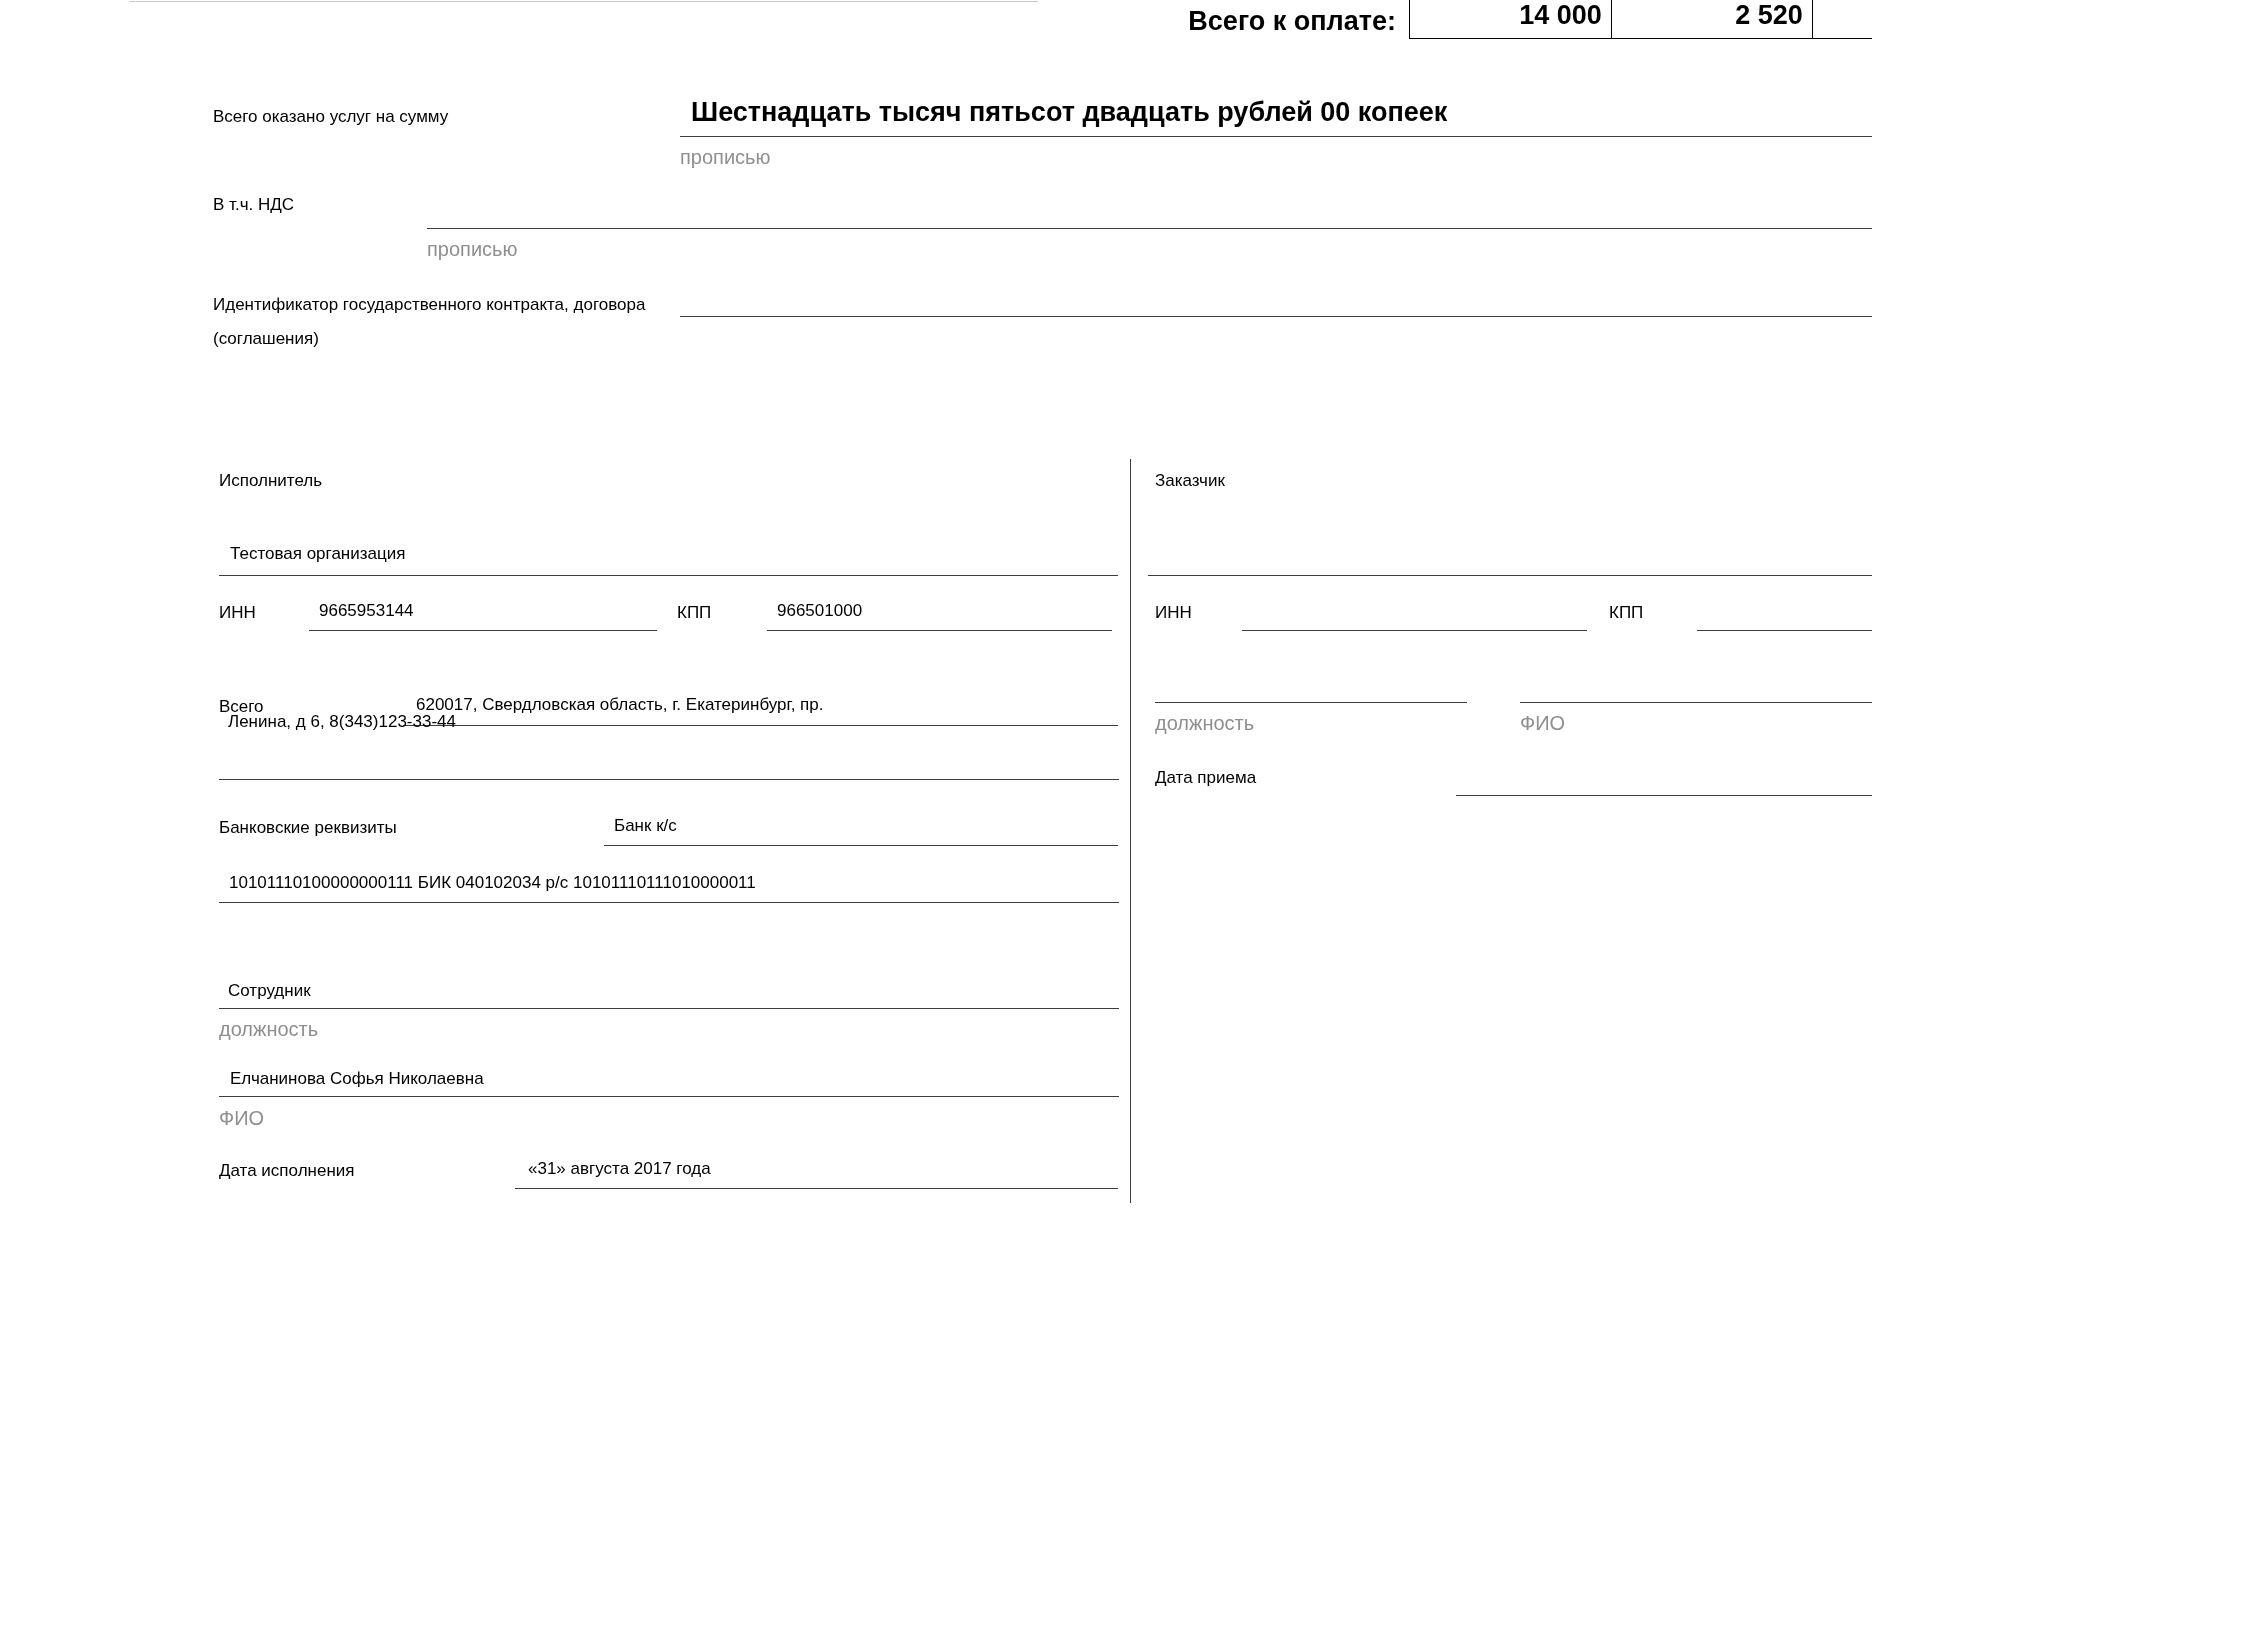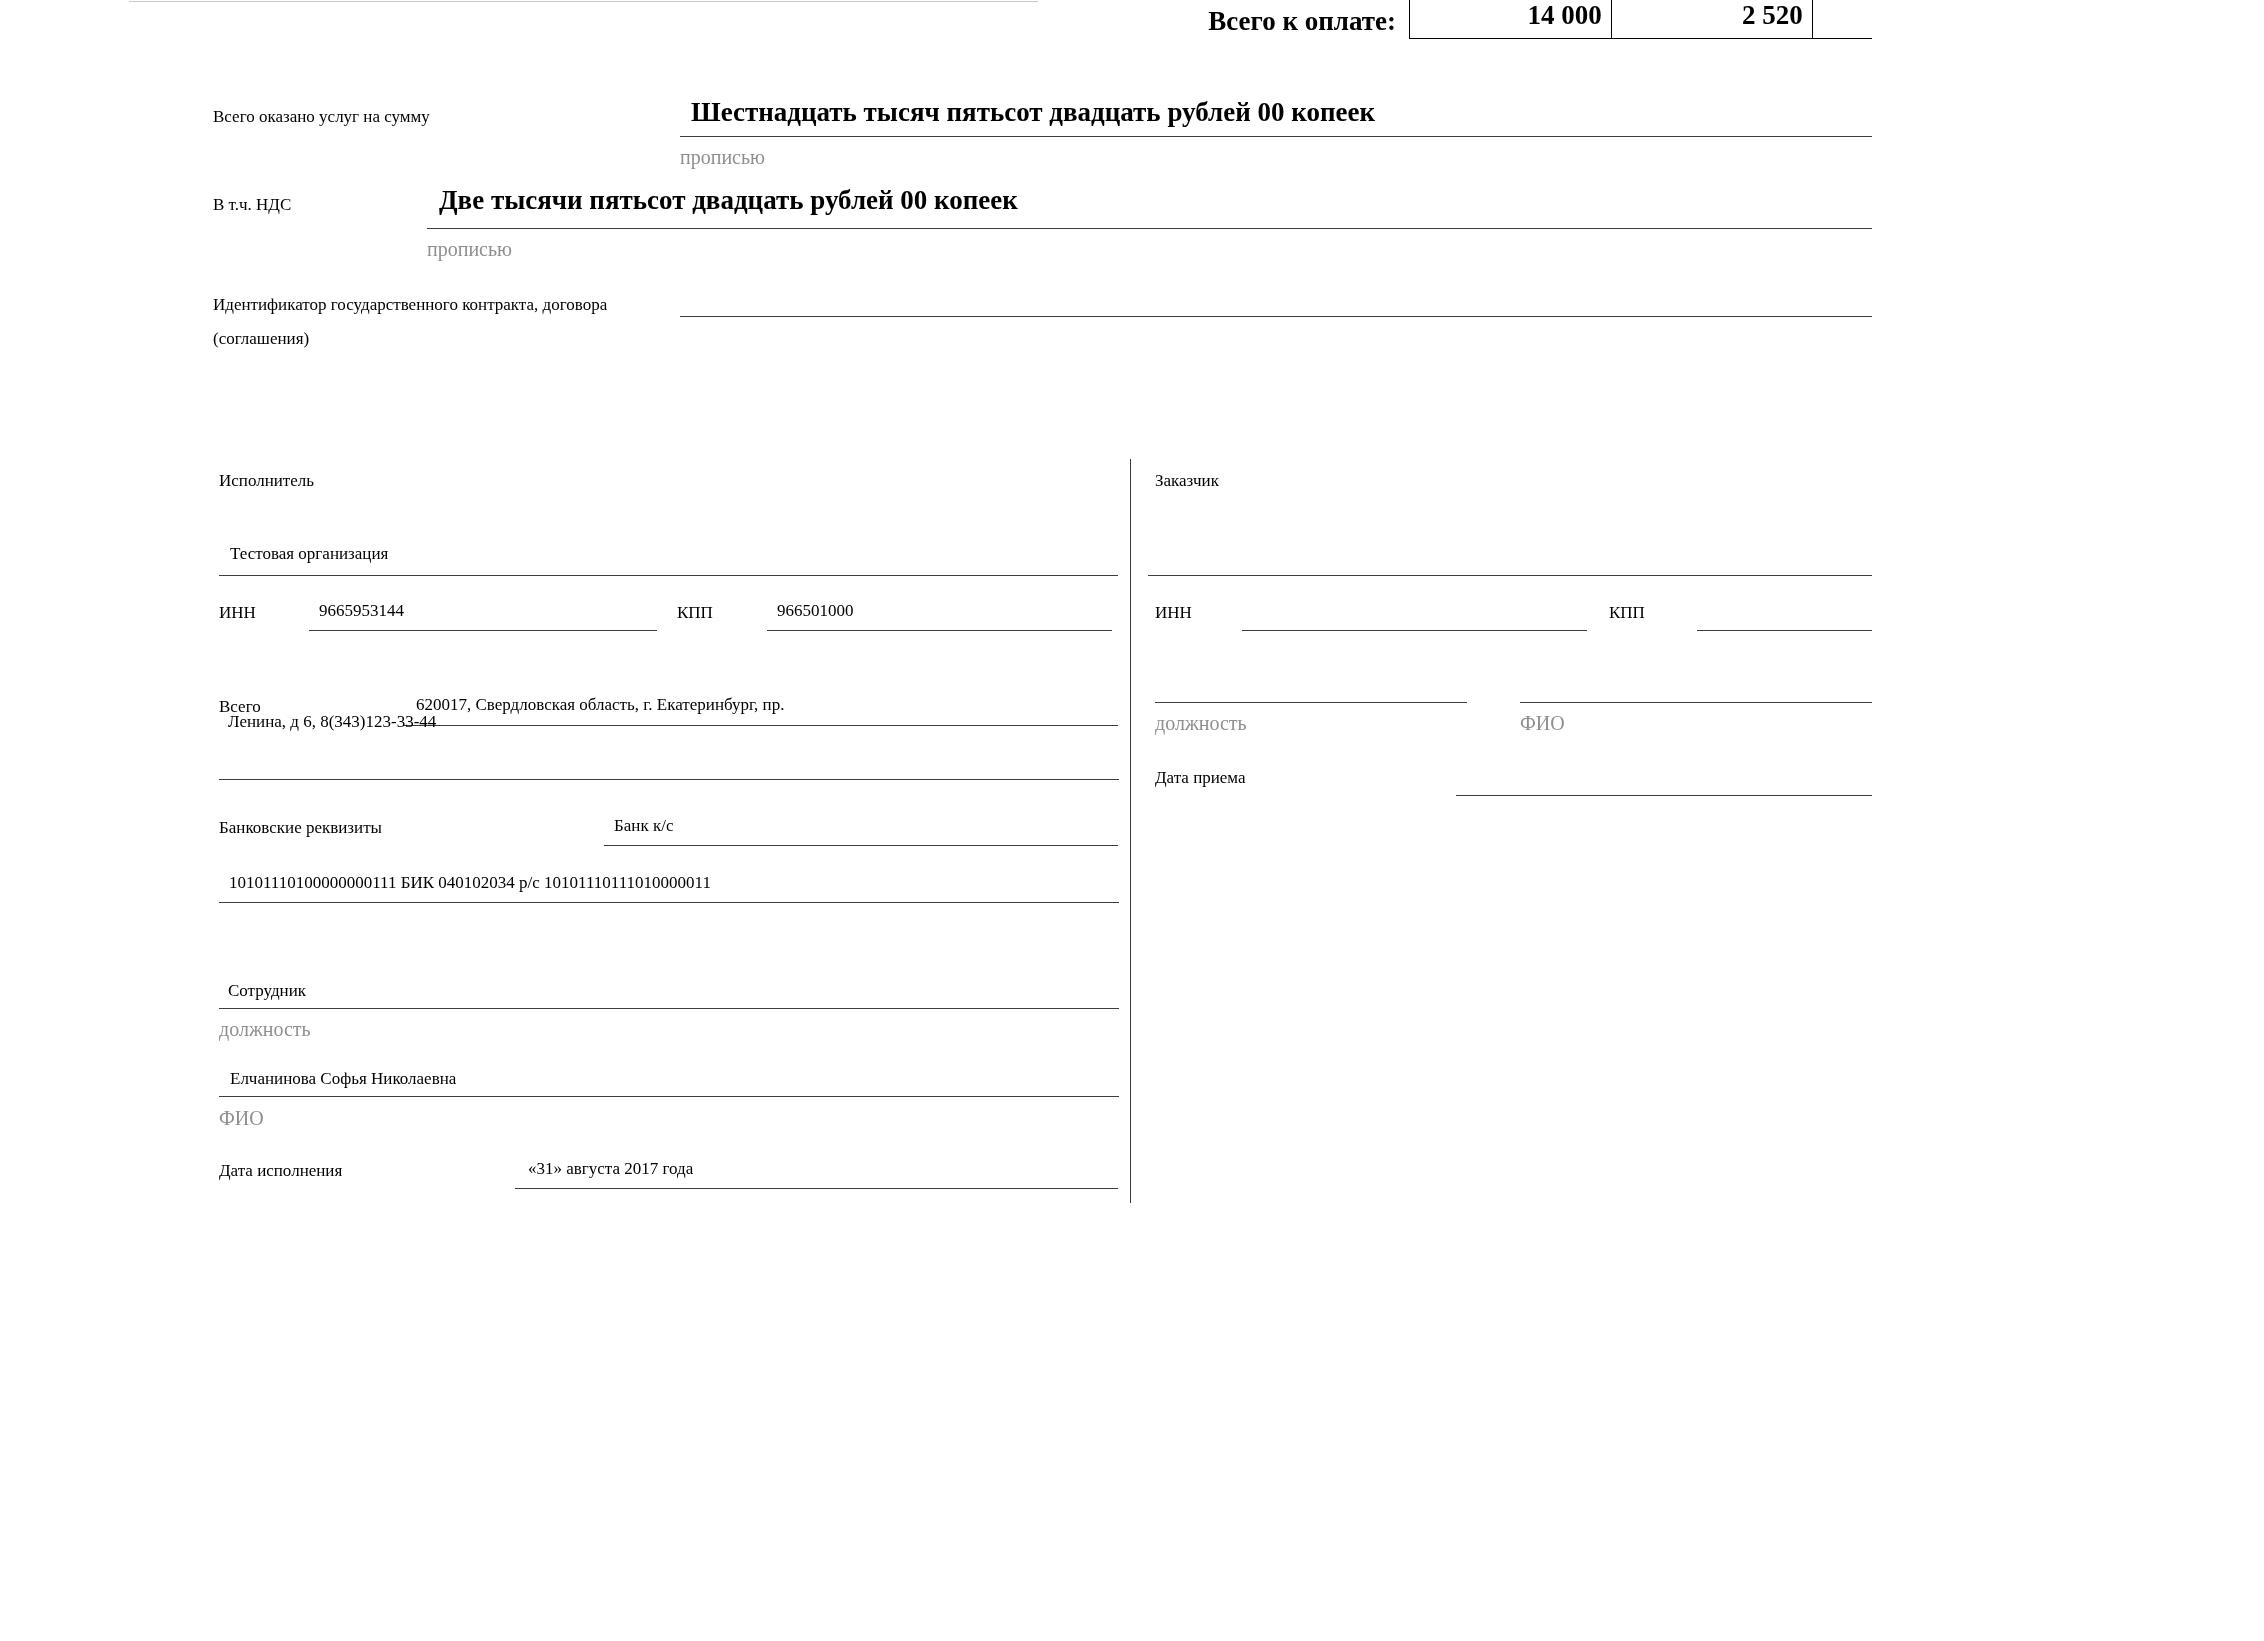--- a/index.html
+++ b/index.html
@@ -2,21 +2,21 @@
 <html style="font-size:14.7px"><head>
 <meta charset="utf-8">
 <style>
   html, body { margin: 0; padding: 0; background: #ffffff; }
   .page {
     position: relative;
     width: 1872px;
     height: 1642px;
     background: #ffffff;
     overflow: hidden;
-    font-family: Liberation Serif, serif;
+    font-family: Liberation Sans, sans-serif;
     color: #000000;
   }
   .t {
     position: absolute;
     font-size: 17px;
     line-height: 31px;
     white-space: nowrap;
   }
   .b { font-weight: bold; font-size: 27px; }
   .hint {
@@ -77,21 +77,20 @@
     <div class="totals-cell c2">2 520</div>
     <div class="totals-cell c3">16 520</div>
   </div>
 
   <div class="t" style="left:213px; top:101px">Всего оказано услуг на сумму</div>
   <div class="t b" style="left:691px; top:97px">Шестнадцать тысяч пятьсот двадцать рублей 00 копеек</div>
   <div class="line" style="left:680px; top:136px; width:1401px"></div>
   <div class="t hint center" style="left:680px; top:145px; width:1401px">прописью</div>
 
   <div class="t" style="left:213px; top:189px">В т.ч. НДС</div>
-  <div class="t b" style="left:439px; top:185px">Две тысячи пятьсот двадцать рублей 00 копеек</div>
   <div class="line" style="left:427px; top:228px; width:1654px"></div>
   <div class="t hint center" style="left:427px; top:237px; width:1654px">прописью</div>
 
   <div class="t wrap" style="left:213px; top:288px; width:439px; line-height:34px">Идентификатор государственного контракта, договора (соглашения)</div>
   <div class="line" style="left:680px; top:316px; width:1401px"></div>
 
   <div class="vline" style="left:1130px; top:459px; height:744px"></div>
 
   <div class="t" style="left:219px; top:465px">Исполнитель</div>
 

